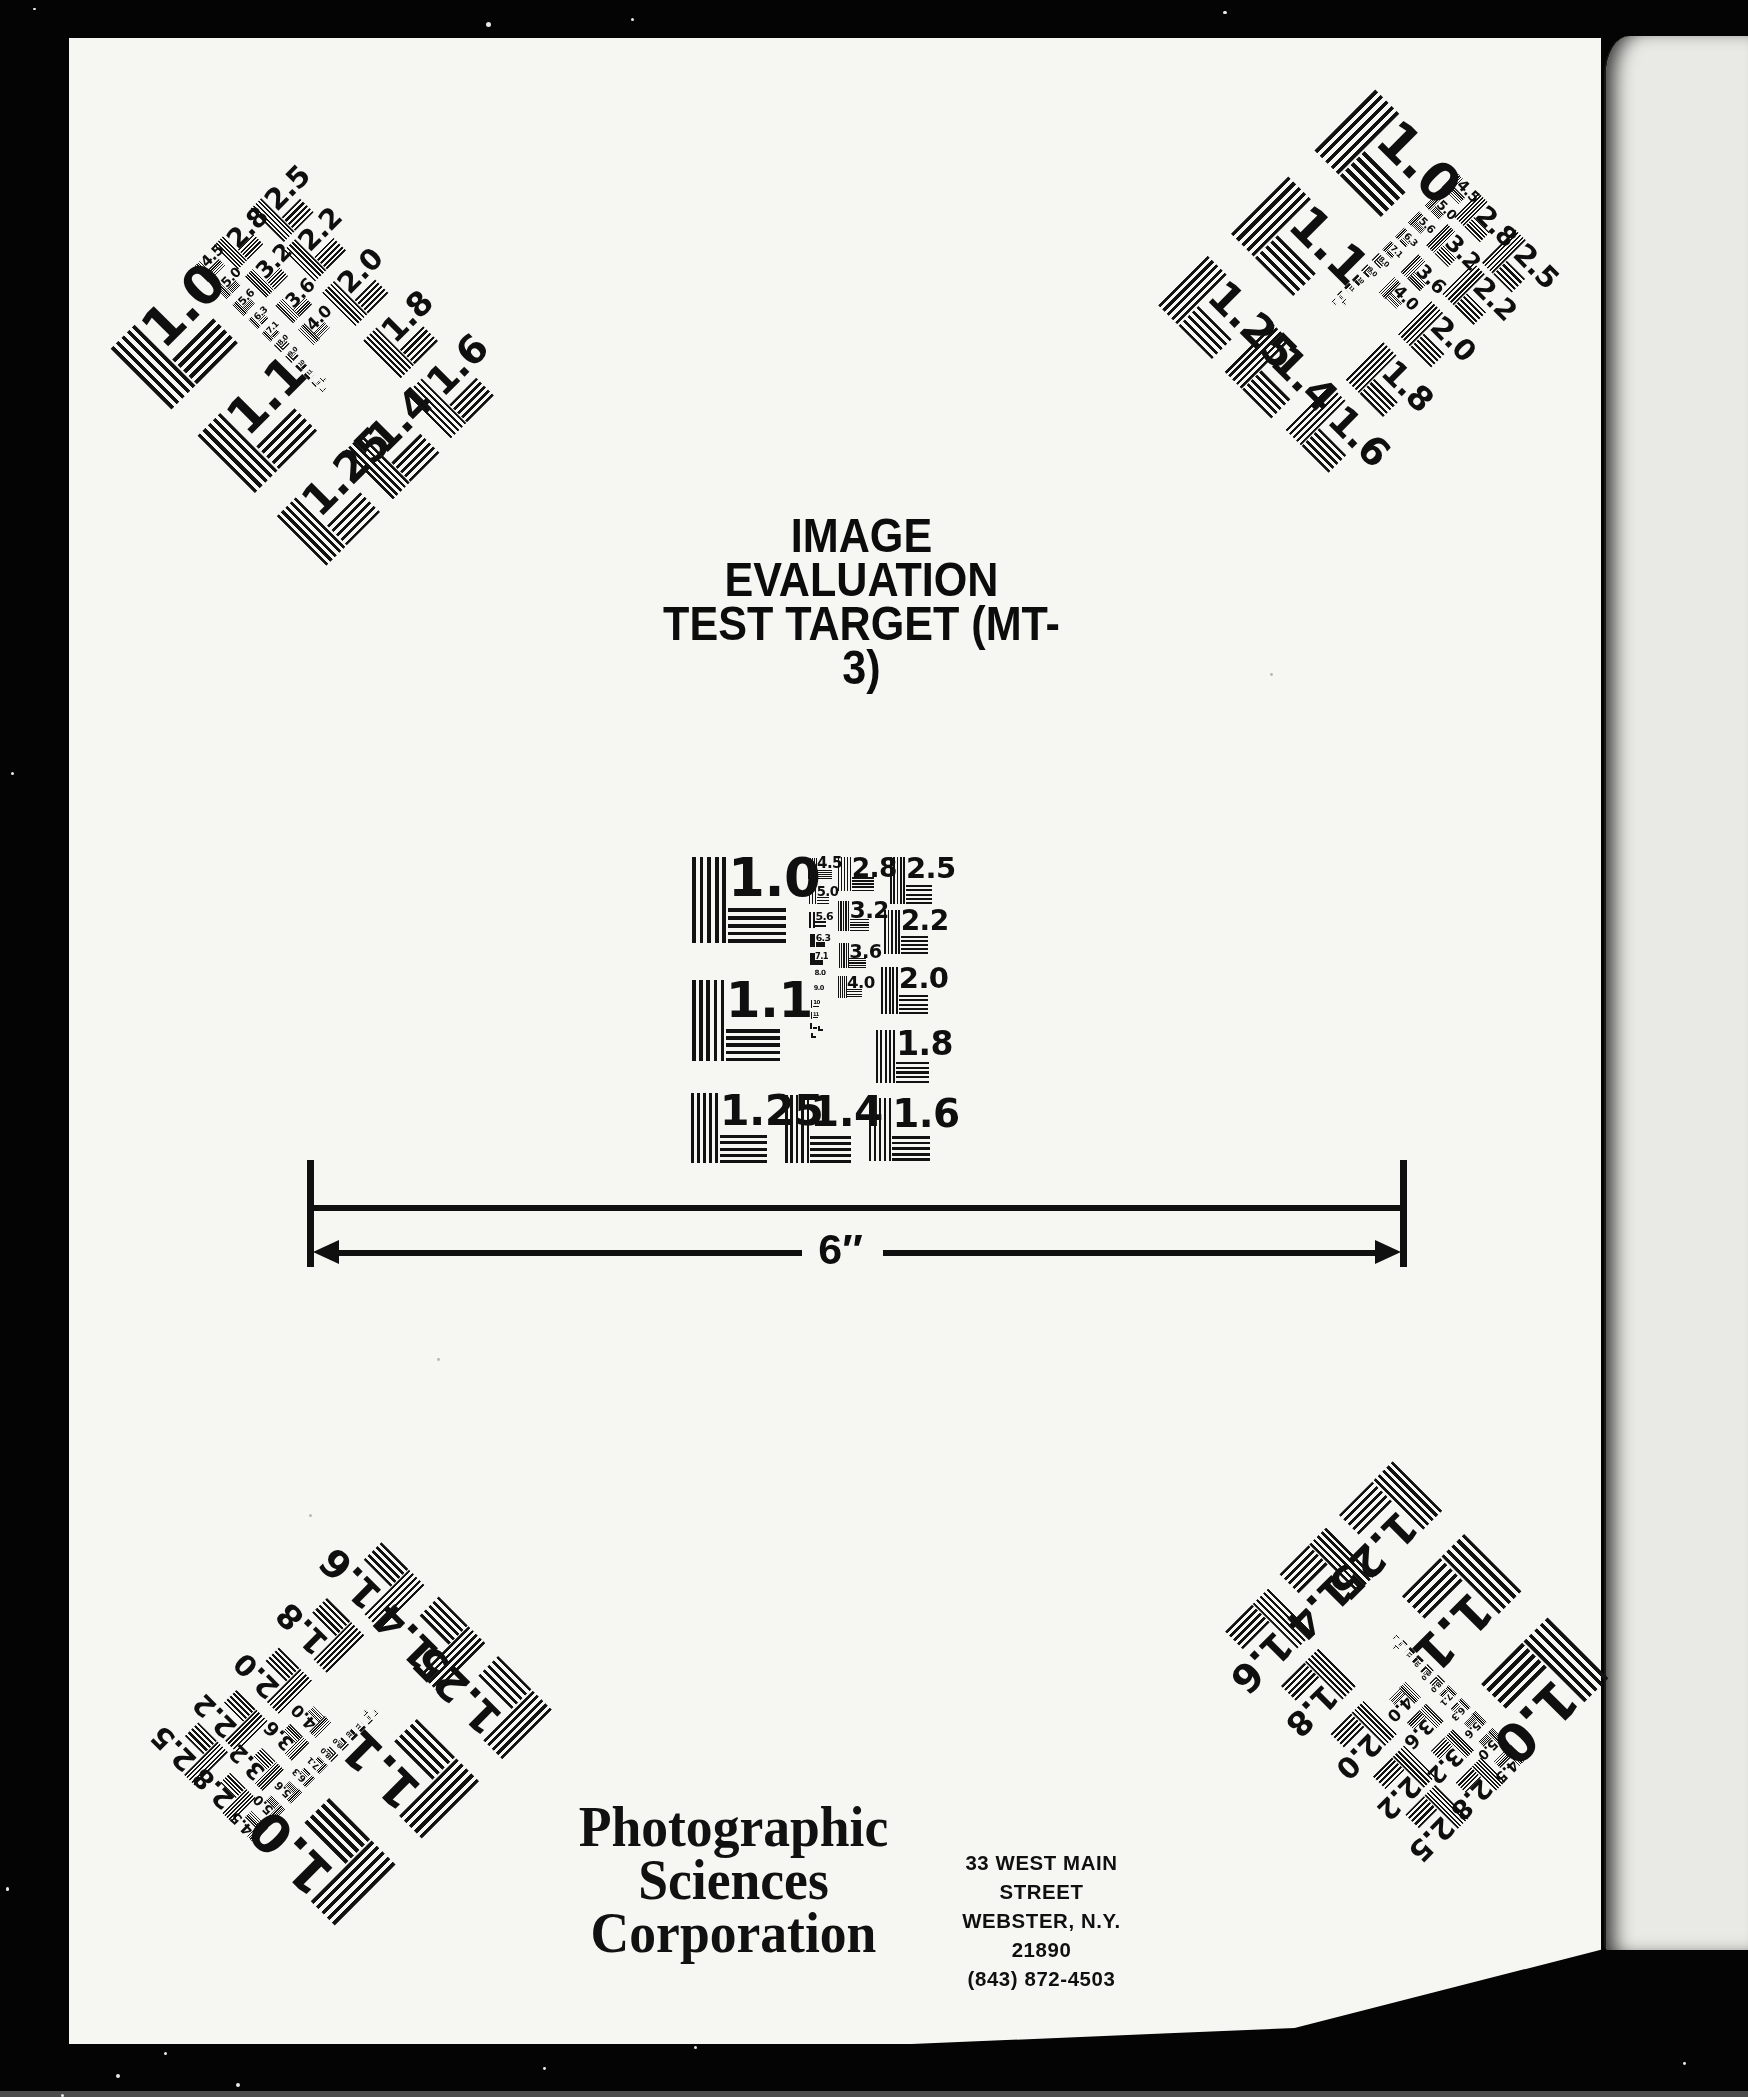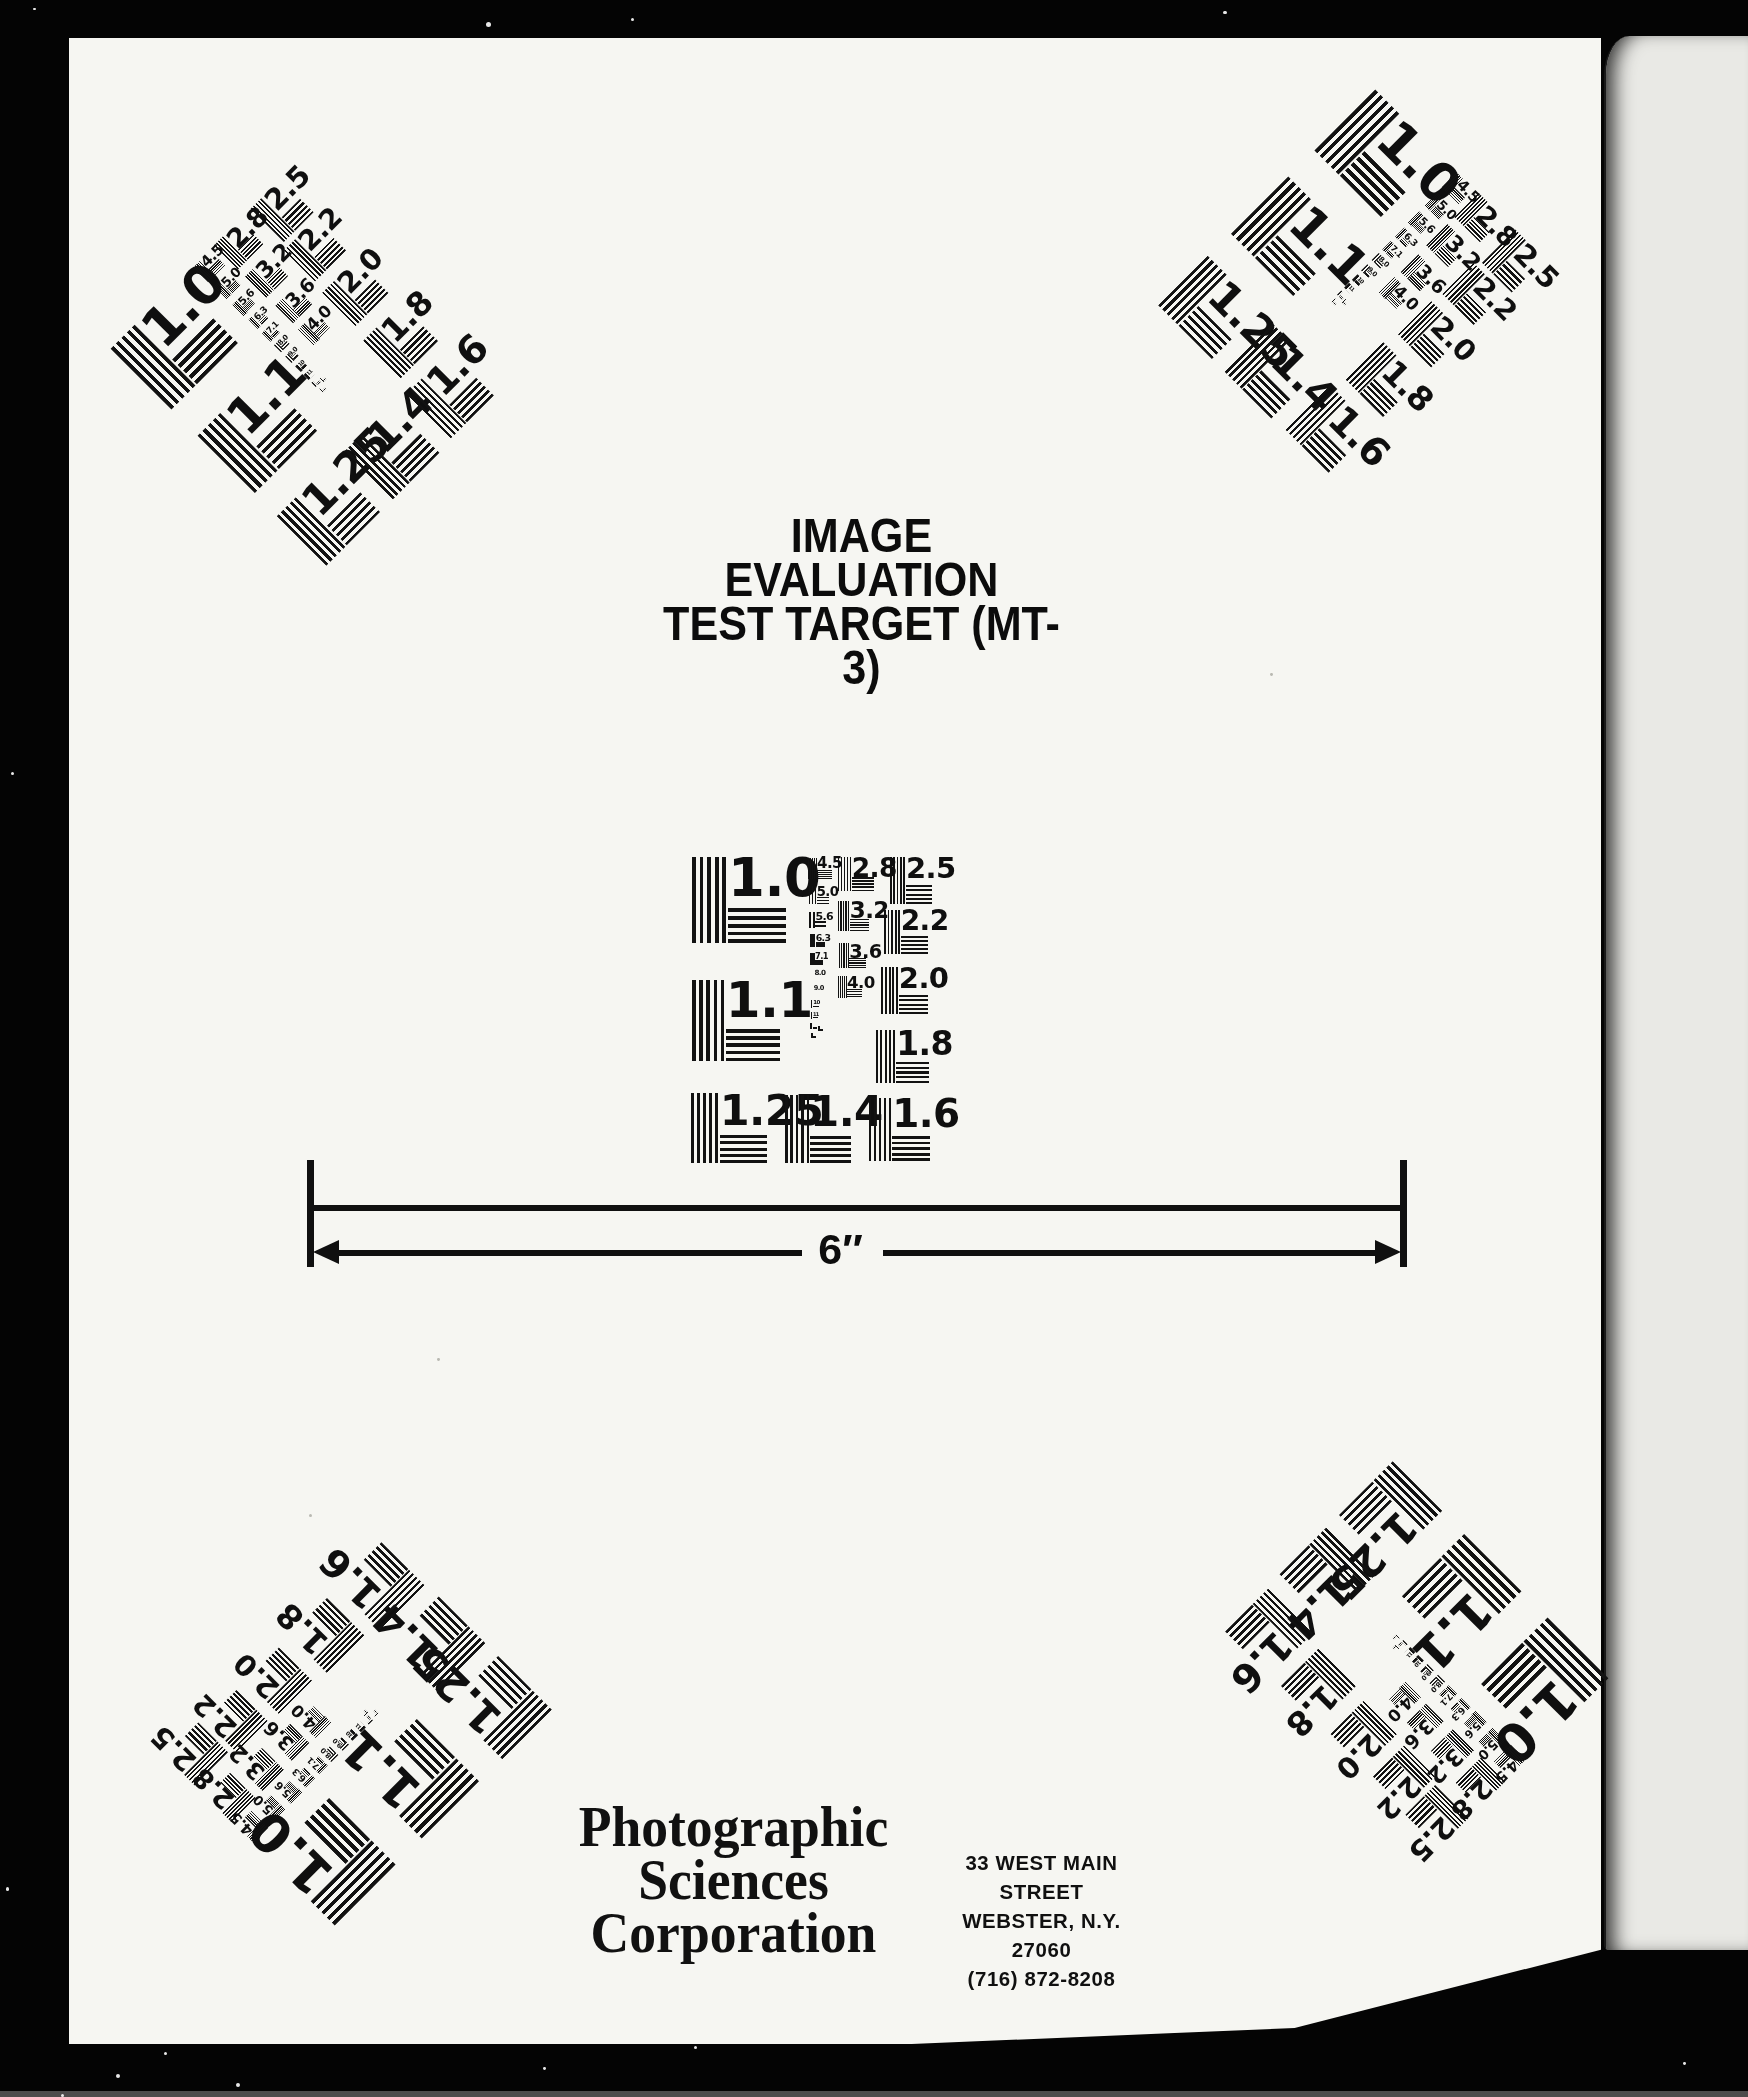--- a/index.html
+++ b/index.html
@@ -80,22 +80,22 @@
 <div id="ruler-label">6″</div>
 
 <div id="footer-company">
   <div>Photographic</div>
   <div>Sciences</div>
   <div>Corporation</div>
 </div>
 
 <div id="footer-address">
   <div>33 WEST MAIN STREET</div>
-  <div>WEBSTER, N.Y. 27060</div>
-  <div>(716) 872-8208</div>
+  <div>WEBSTER, N.Y. 21890</div>
+  <div>(843) 872-4503</div>
 </div>
 
 <div class="tt" style="left: 688px; top: 850px; transform: rotate(0deg);">
     <div class="el" style="left: 4.4px; top: 6.6px; width: 94px; height: 86px;">
       <div class="vb"></div>
       <span class="num" style="font-size: 53px;">1.0</span>
       <div class="hb"></div>
     </div>
     <div class="el" style="left: 4.4px; top: 130px; width: 88px; height: 81px;">
       <div class="vb"></div>

